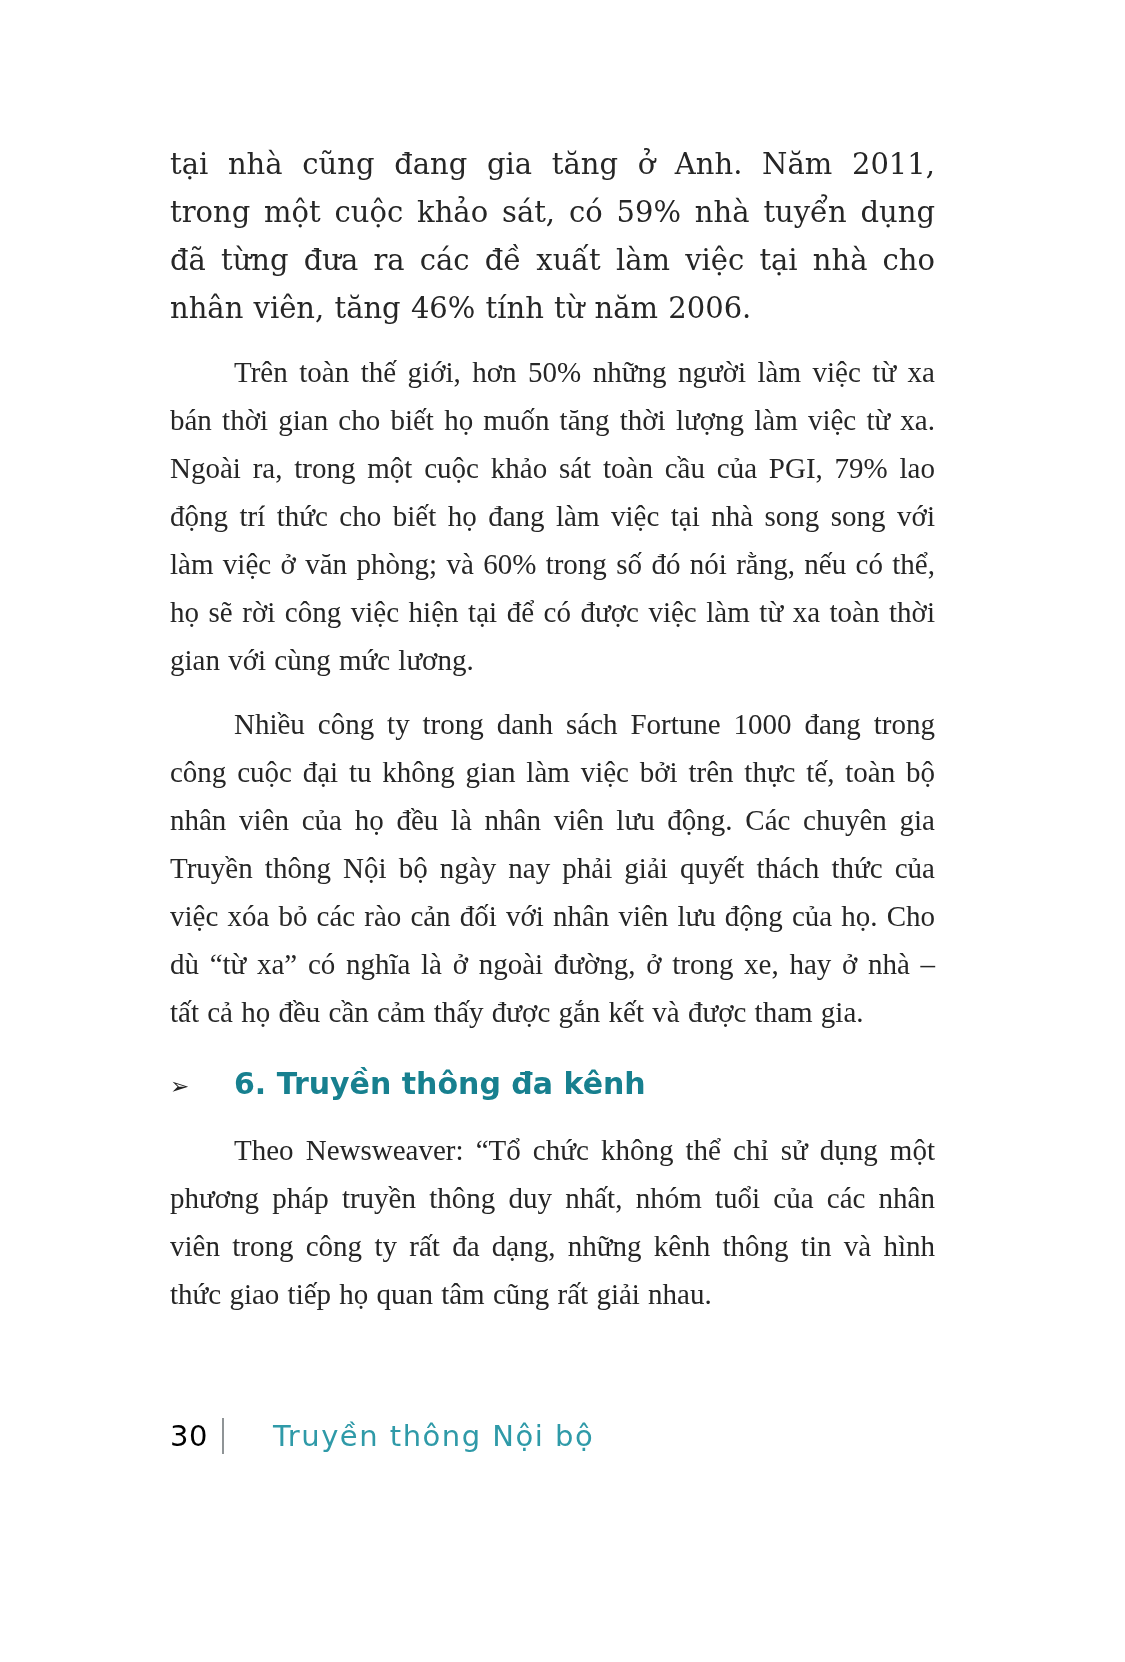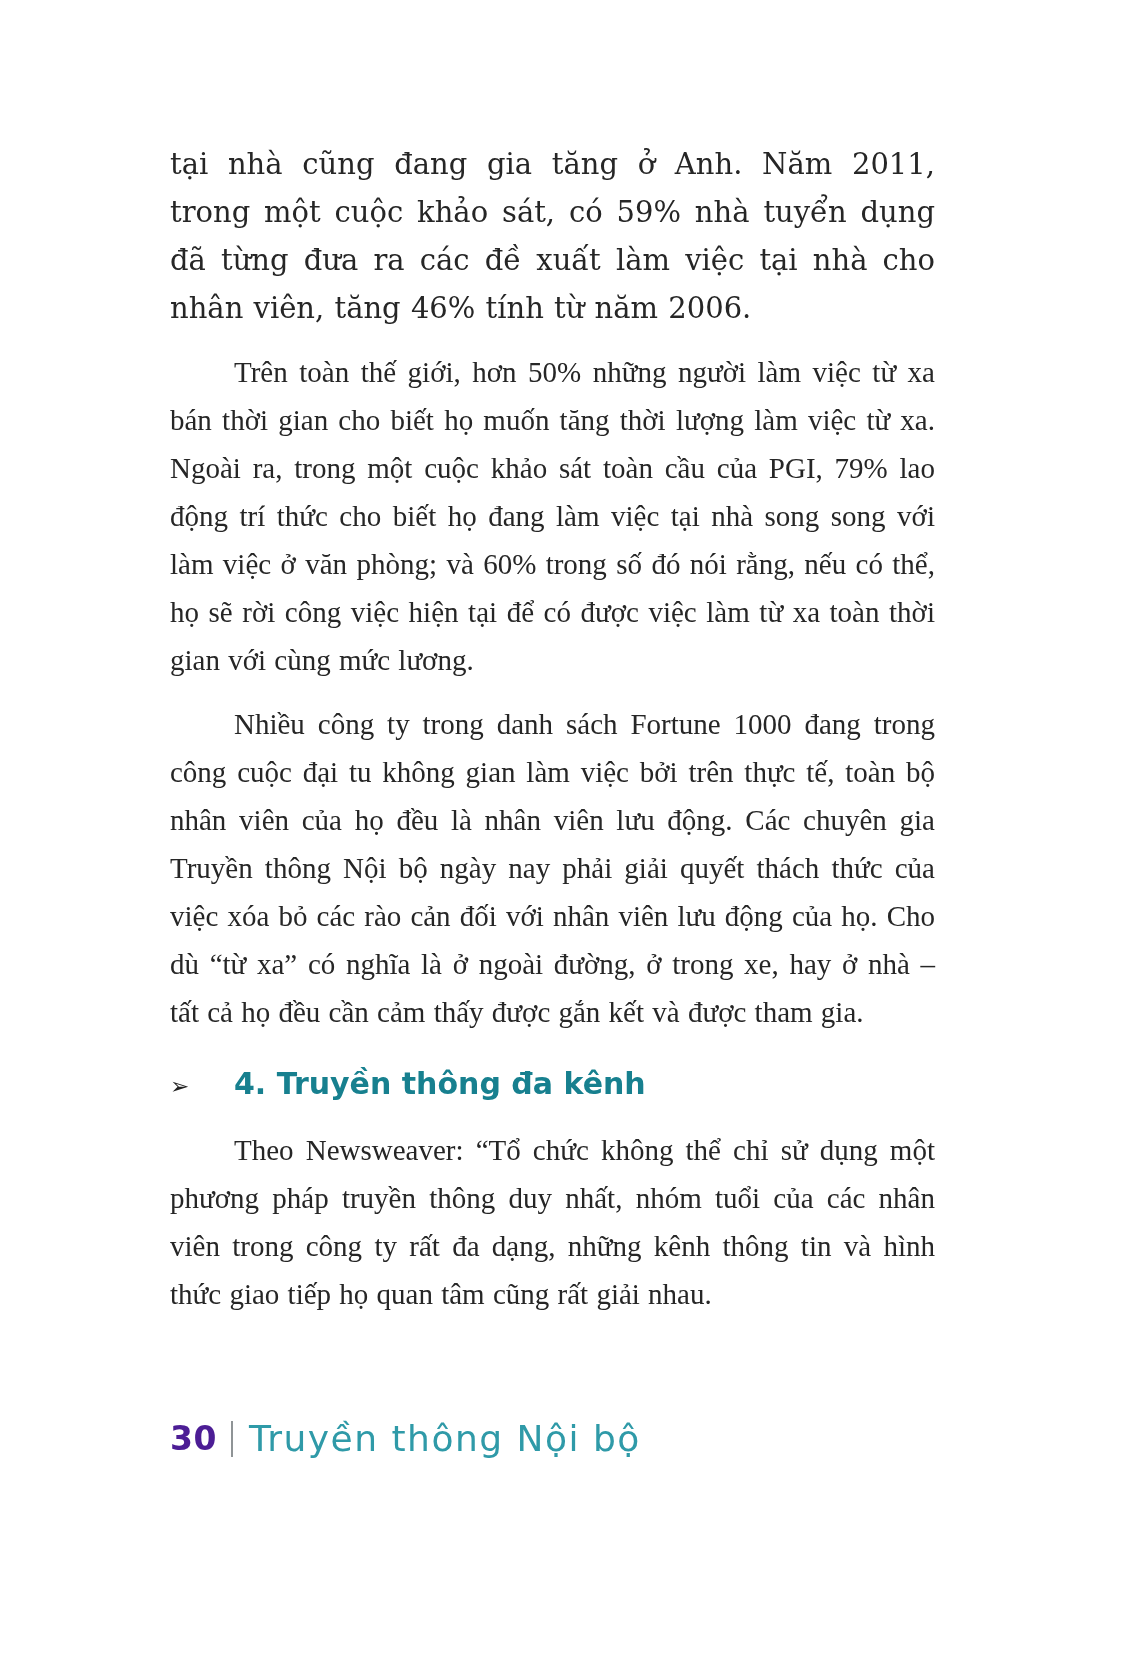--- a/index.html
+++ b/index.html
@@ -60,55 +60,56 @@
     }
     .footer {
       position: absolute;
       left: 170px;
       top: 1418px;
       display: flex;
       align-items: center;
       font-family: "DejaVu Sans", sans-serif;
     }
     .page-num {
-      font-weight: bold;
-      font-size: 33px;
-      color: #4c1d95;
+      font-weight: normal;
+      font-size: 29px;
+      color: #000000;
       letter-spacing: 0.5px;
     }
     .sep {
       display: inline-block;
       width: 2px;
       height: 36px;
       background: #8f9496;
       margin: 0 16px 0 14px;
     }
     .book-title {
-      font-size: 36px;
+      font-size: 29px;
       color: #2f9aa8;
       letter-spacing: 1.5px;
       font-weight: normal;
+      margin-left: 33px;
     }
   </style>
 </head>
 <body>
 
 <div class="page">
 
   <div class="text-block">
 
     <p class="para">tại nhà cũng đang gia tăng ở Anh. Năm 2011, trong một cuộc khảo sát, có 59% nhà tuyển dụng đã từng đưa ra các đề xuất làm việc tại nhà cho nhân viên, tăng 46% tính từ năm 2006.</p>
 
     <p class="para indent">Trên toàn thế giới, hơn 50% những người làm việc từ xa bán thời gian cho biết họ muốn tăng thời lượng làm việc từ xa. Ngoài ra, trong một cuộc khảo sát toàn cầu của PGI, 79% lao động trí thức cho biết họ đang làm việc tại nhà song song với làm việc ở văn phòng; và 60% trong số đó nói rằng, nếu có thể, họ sẽ rời công việc hiện tại để có được việc làm từ xa toàn thời gian với cùng mức lương.</p>
 
     <p class="para indent">Nhiều công ty trong danh sách Fortune 1000 đang trong công cuộc đại tu không gian làm việc bởi trên thực tế, toàn bộ nhân viên của họ đều là nhân viên lưu động. Các chuyên gia Truyền thông Nội bộ ngày nay phải giải quyết thách thức của việc xóa bỏ các rào cản đối với nhân viên lưu động của họ. Cho dù “từ xa” có nghĩa là ở ngoài đường, ở trong xe, hay ở nhà – tất cả họ đều cần cảm thấy được gắn kết và được tham gia.</p>
 
     <div class="heading">
       <span class="bullet">➢</span>
-      <span class="heading-text">4. Truyền thông đa kênh</span>
+      <span class="heading-text">6. Truyền thông đa kênh</span>
     </div>
 
     <p class="para indent">Theo Newsweaver: “Tổ chức không thể chỉ sử dụng một phương pháp truyền thông duy nhất, nhóm tuổi của các nhân viên trong công ty rất đa dạng, những kênh thông tin và hình thức giao tiếp họ quan tâm cũng rất giải nhau.</p>
 
   </div>
 
   <div class="footer">
     <span class="page-num">30</span>
     <span class="sep"></span>
     <span class="book-title">Truyền thông Nội bộ</span>

